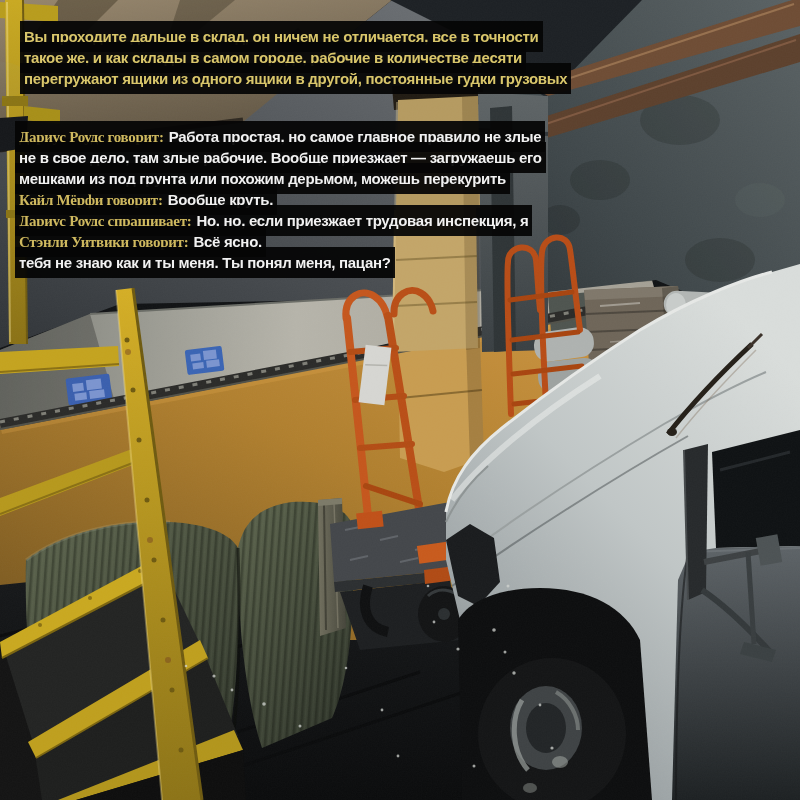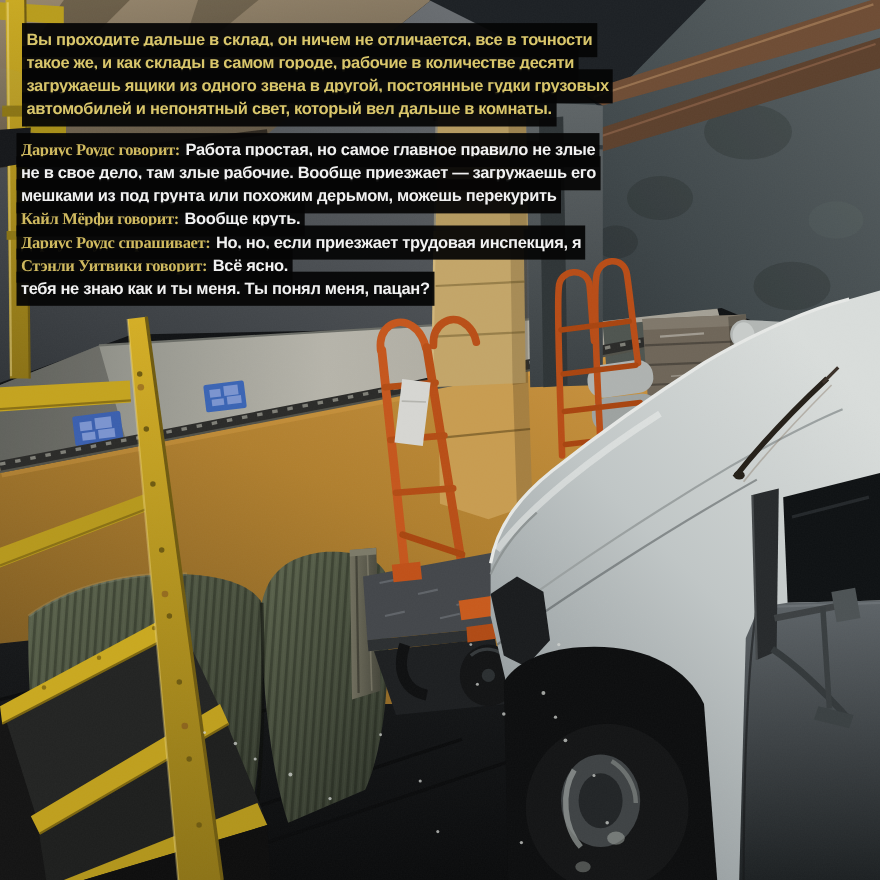--- a/index.html
+++ b/index.html
@@ -383,22 +383,21 @@
         <circle cx="508" cy="586" r="1.5"></circle>
         <circle cx="428" cy="586" r="1.3"></circle>
   </g>
 
   <rect width="800" height="800" filter="url(#grain)" opacity="0.07"></rect>
 </svg>
 
 <div class="captions narration">
   <div class="cap-line"><span class="strip"><span class="nar">Вы проходите дальше в склад, он ничем не отличается, все в точности</span></span></div>
   <div class="cap-line"><span class="strip"><span class="nar">такое же, и как склады в самом городе, рабочие в количестве десяти</span></span></div>
-  <div class="cap-line"><span class="strip"><span class="nar">загружаешь ящики из одного звена в другой, постоянные гудки грузовых</span></span></div>
-  <div class="cap-line"><span class="strip"><span class="nar">автомобилей и непонятный свет, который вел дальше в комнаты.</span></span></div>
+  <div class="cap-line"><span class="strip"><span class="nar">перегружают ящики из одного ящики в другой, постоянные гудки грузовых</span></span></div>
 </div>
 
 <div class="captions dialogue">
   <div class="cap-line"><span class="strip"><span class="speaker">Дариус Роудс говорит:</span><span class="speech">Работа простая, но самое главное правило не злые</span></span></div>
   <div class="cap-line"><span class="strip"><span class="speaker"></span><span class="speech">не в свое дело, там злые рабочие. Вообще приезжает — загружаешь его</span></span></div>
   <div class="cap-line"><span class="strip"><span class="speaker"></span><span class="speech">мешками из под грунта или похожим дерьмом, можешь перекурить</span></span></div>
   <div class="cap-line"><span class="strip"><span class="speaker">Кайл Мёрфи говорит:</span><span class="speech">Вообще круть.</span></span></div>
   <div class="cap-line"><span class="strip"><span class="speaker">Дариус Роудс спрашивает:</span><span class="speech">Но, но, если приезжает трудовая инспекция, я</span></span></div>
   <div class="cap-line"><span class="strip"><span class="speaker">Стэнли Уитвики говорит:</span><span class="speech">Всё ясно.</span></span></div>
   <div class="cap-line"><span class="strip"><span class="speaker"></span><span class="speech">тебя не знаю как и ты меня. Ты понял меня, пацан?</span></span></div>

